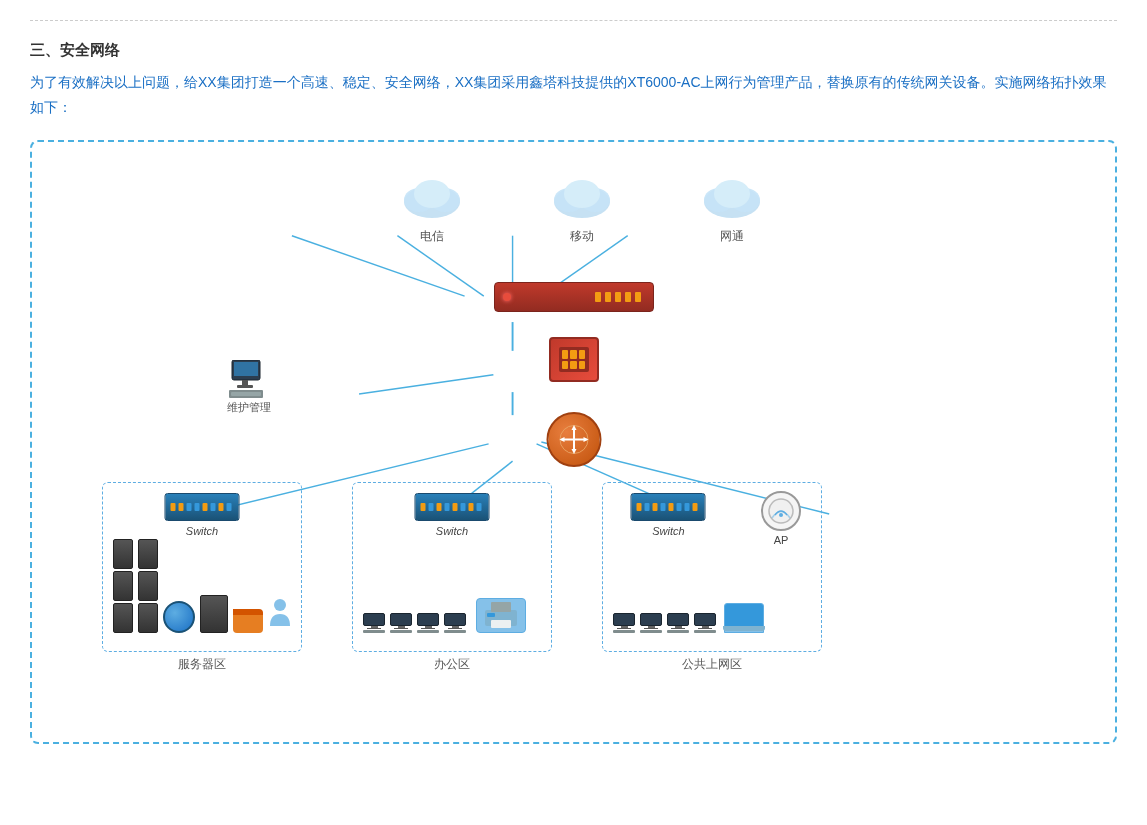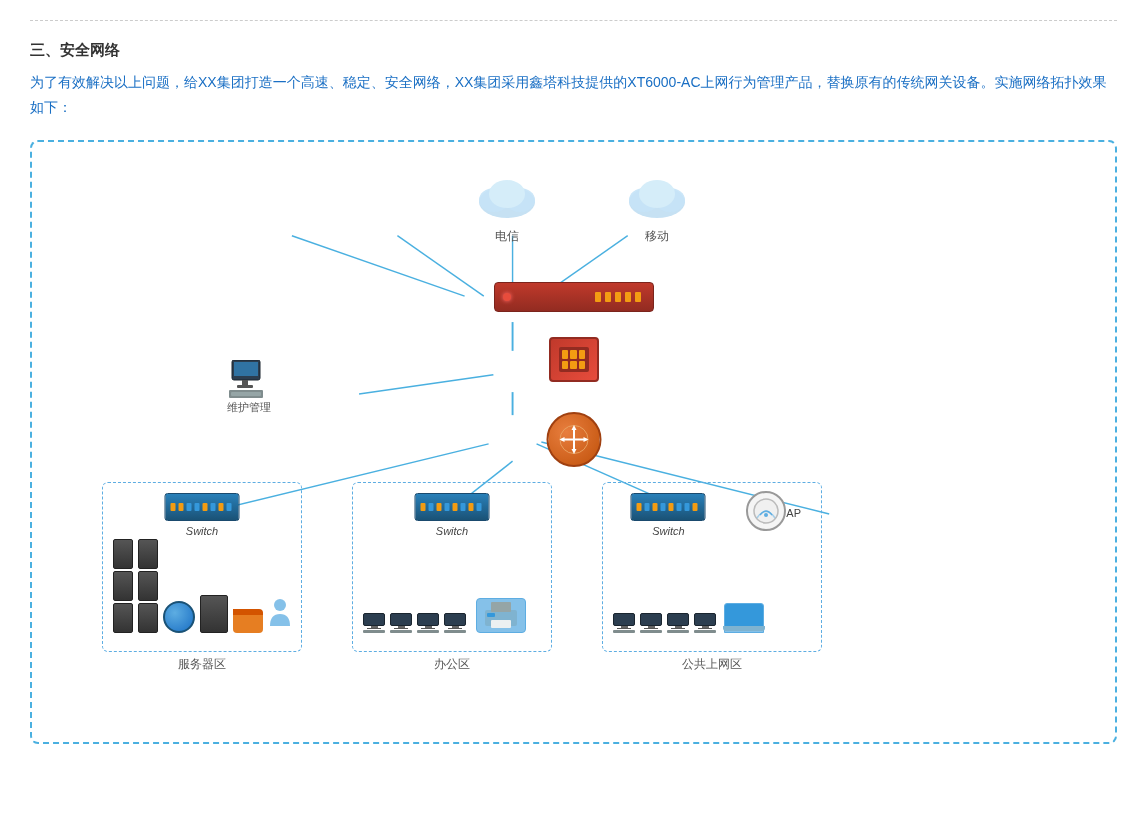--- a/index.html
+++ b/index.html
@@ -350,20 +350,29 @@
       <div class="isp-item">
         <svg class="cloud-svg" viewBox="0 0 70 50" xmlns="http://www.w3.org/2000/svg">
           <ellipse cx="35" cy="30" rx="28" ry="16" fill="#b8d9f0" opacity="0.8"></ellipse>
           <ellipse cx="22" cy="28" rx="15" ry="12" fill="#c5e3f7" opacity="0.9"></ellipse>
           <ellipse cx="48" cy="28" rx="15" ry="12" fill="#c5e3f7" opacity="0.9"></ellipse>
           <ellipse cx="35" cy="22" rx="18" ry="14" fill="#d5edf9"></ellipse>
         </svg>
         <span class="isp-label">移动</span>
       </div>
 
+      <div class="isp-item">
+        <svg class="cloud-svg" viewBox="0 0 70 50" xmlns="http://www.w3.org/2000/svg">
+          <ellipse cx="35" cy="30" rx="28" ry="16" fill="#b8d9f0" opacity="0.8"></ellipse>
+          <ellipse cx="22" cy="28" rx="15" ry="12" fill="#c5e3f7" opacity="0.9"></ellipse>
+          <ellipse cx="48" cy="28" rx="15" ry="12" fill="#c5e3f7" opacity="0.9"></ellipse>
+          <ellipse cx="35" cy="22" rx="18" ry="14" fill="#d5edf9"></ellipse>
+        </svg>
+        <span class="isp-label">网通</span>
+      </div>
 
     </div>
 
     <div class="firewall-device">
       <div class="firewall-img">
         <div class="firewall-ports">
           <div class="firewall-port"></div>
           <div class="firewall-port"></div>
           <div class="firewall-port"></div>
           <div class="firewall-port"></div>
@@ -523,21 +532,21 @@
           <div class="switch-port active"></div>
           <div class="switch-port"></div>
           <div class="switch-port active"></div>
           <div class="switch-port"></div>
           <div class="switch-port"></div>
           <div class="switch-port active"></div>
         </div>
         <span class="switch-label">Switch</span>
       </div>
 
-      <div style="position:absolute;top:8px;right:20px;display:flex;flex-direction:row;align-items:center;">
+      <div style="position:absolute;top:8px;right:20px;display:flex;flex-direction:column;align-items:center;">
         <div class="ap-circle">
           <svg width="28" height="28" viewBox="0 0 28 28" xmlns="http://www.w3.org/2000/svg">
             <circle cx="14" cy="14" r="12" fill="#f0f0f0" stroke="#bbb" stroke-width="1.5"></circle>
 
             <path d="M8 18 Q14 10 20 18" fill="none" stroke="#5dade2" stroke-width="1.5"></path>
             <path d="M5 21 Q14 8 23 21" fill="none" stroke="#5dade2" stroke-width="1.5" opacity="0.5"></path>
             <circle cx="14" cy="18" r="2" fill="#5dade2"></circle>
           </svg>
         </div>
         <span class="ap-label">AP</span>

